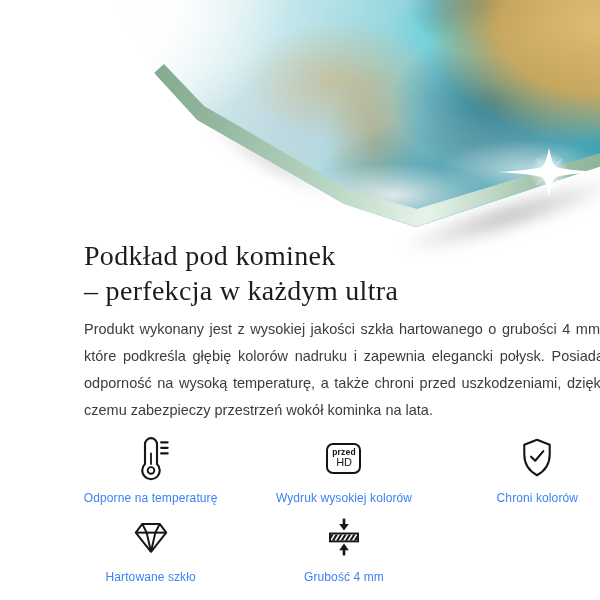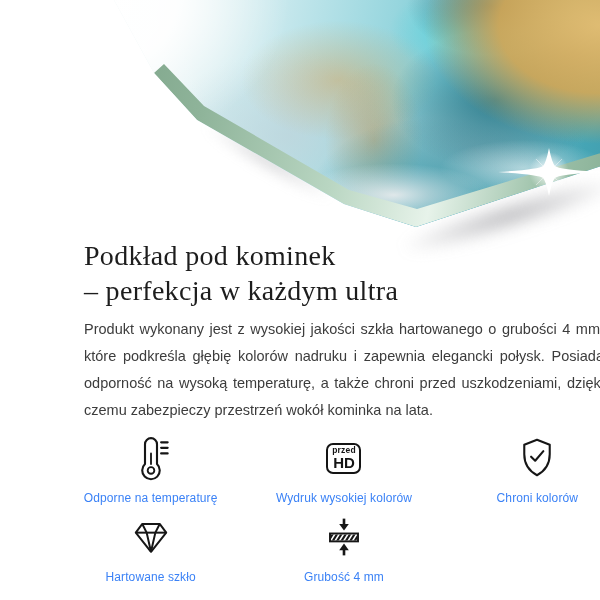--- a/index.html
+++ b/index.html
@@ -76,21 +76,21 @@
   .feature { display:flex; flex-direction:column; align-items:center; }
   .icon-box { height:48px; display:flex; align-items:center; justify-content:center; }
   .feature-label { margin-top:9px; font-size:12px; color:#3b82f6; letter-spacing:.1px; }
 
   .uhd-box {
     width:35px; height:31px; border:2.5px solid #141414; border-radius:7px;
     display:flex; flex-direction:column; align-items:center; justify-content:center;
     color:#141414; line-height:1;
   }
   .uhd-top { font-size:8.5px; font-weight:700; letter-spacing:.2px; }
-  .uhd-bottom { font-size:15px; font-weight:700; margin-top:.5px; letter-spacing:-.2px; }
+  .uhd-bottom { font-size:11px; font-weight:400; margin-top:.5px; letter-spacing:-.2px; }
 
   .ic { stroke:#161616; fill:none; stroke-width:2.3; }
 </style>
 </head>
 <body>
 
 <div class="canvas">
 
   <div class="hero">
     <div class="glass-shadow-left"></div>

